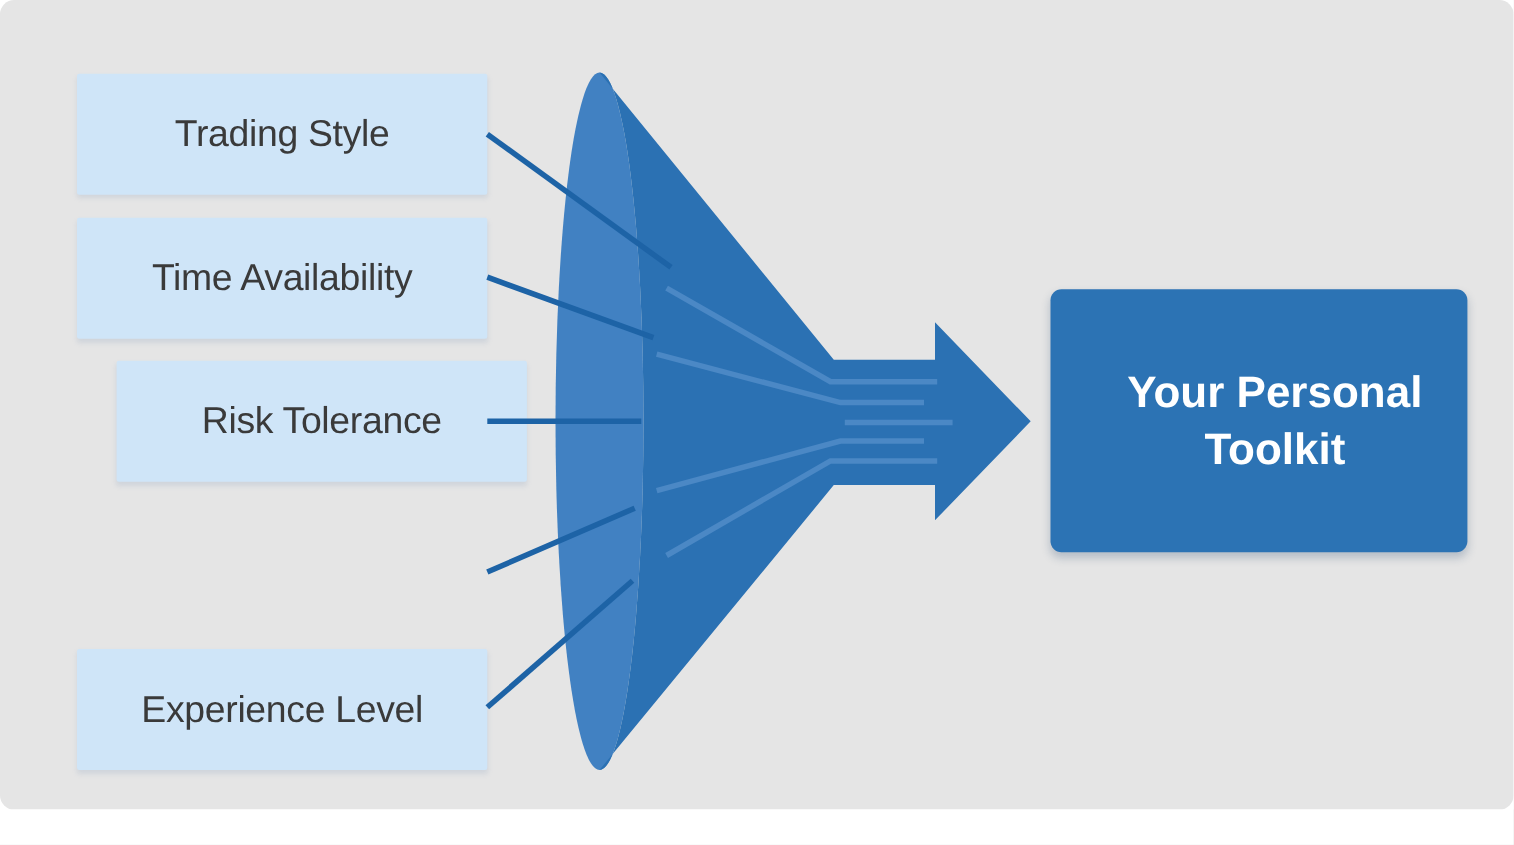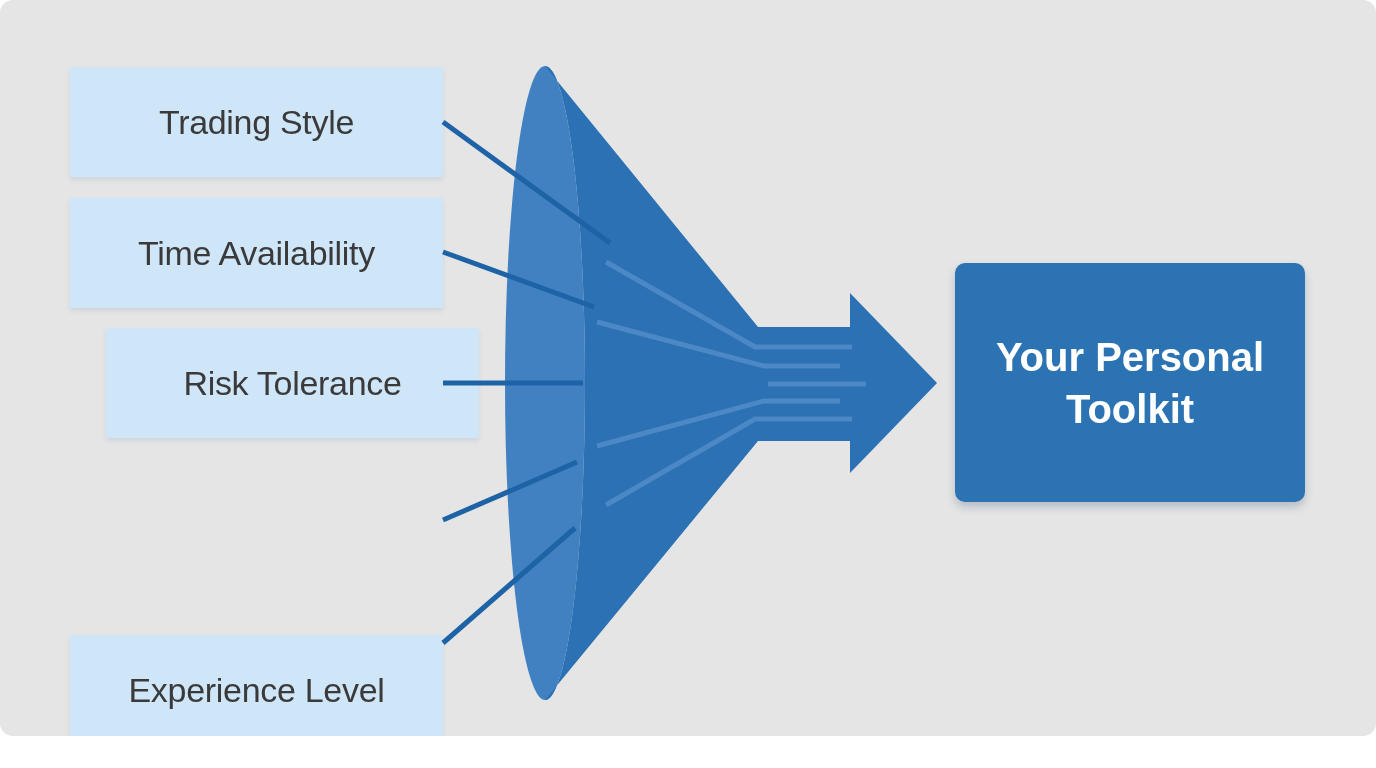--- a/index.html
+++ b/index.html
@@ -31,40 +31,41 @@
   .input-box .label {
     color: #3a3a3a;
     font-size: 34px;
     letter-spacing: -0.3px;
     white-space: nowrap;
   }
   #box-1 { top: 67px; }
   #box-2 { top: 198px; align-items: center; }
   #box-3 { top: 328px; margin-left: 36px; }
   #box-4 { top: 459px; }
-  #box-5 { top: 590px; margin-top: 45px; }
+  #box-5 { top: 590px; }
   #funnel-svg {
     position: absolute;
     left: 0;
     top: 0;
     width: 1376px;
     height: 768px;
   }
   .output-box {
     position: absolute;
     left: 955px;
     top: 263px;
     width: 350px;
     height: 239px;
     background: #2c73b4;
     border-radius: 10px;
     display: flex;
     align-items: center;
     justify-content: center;
     box-shadow: 0 5px 8px rgba(40, 70, 110, 0.25);
+    padding-left: 29px;
   }
   .output-box .label {
     color: #ffffff;
     font-size: 40px;
     font-weight: bold;
     line-height: 1.3;
     text-align: center;
     width: 300px;
   }
 </style>

